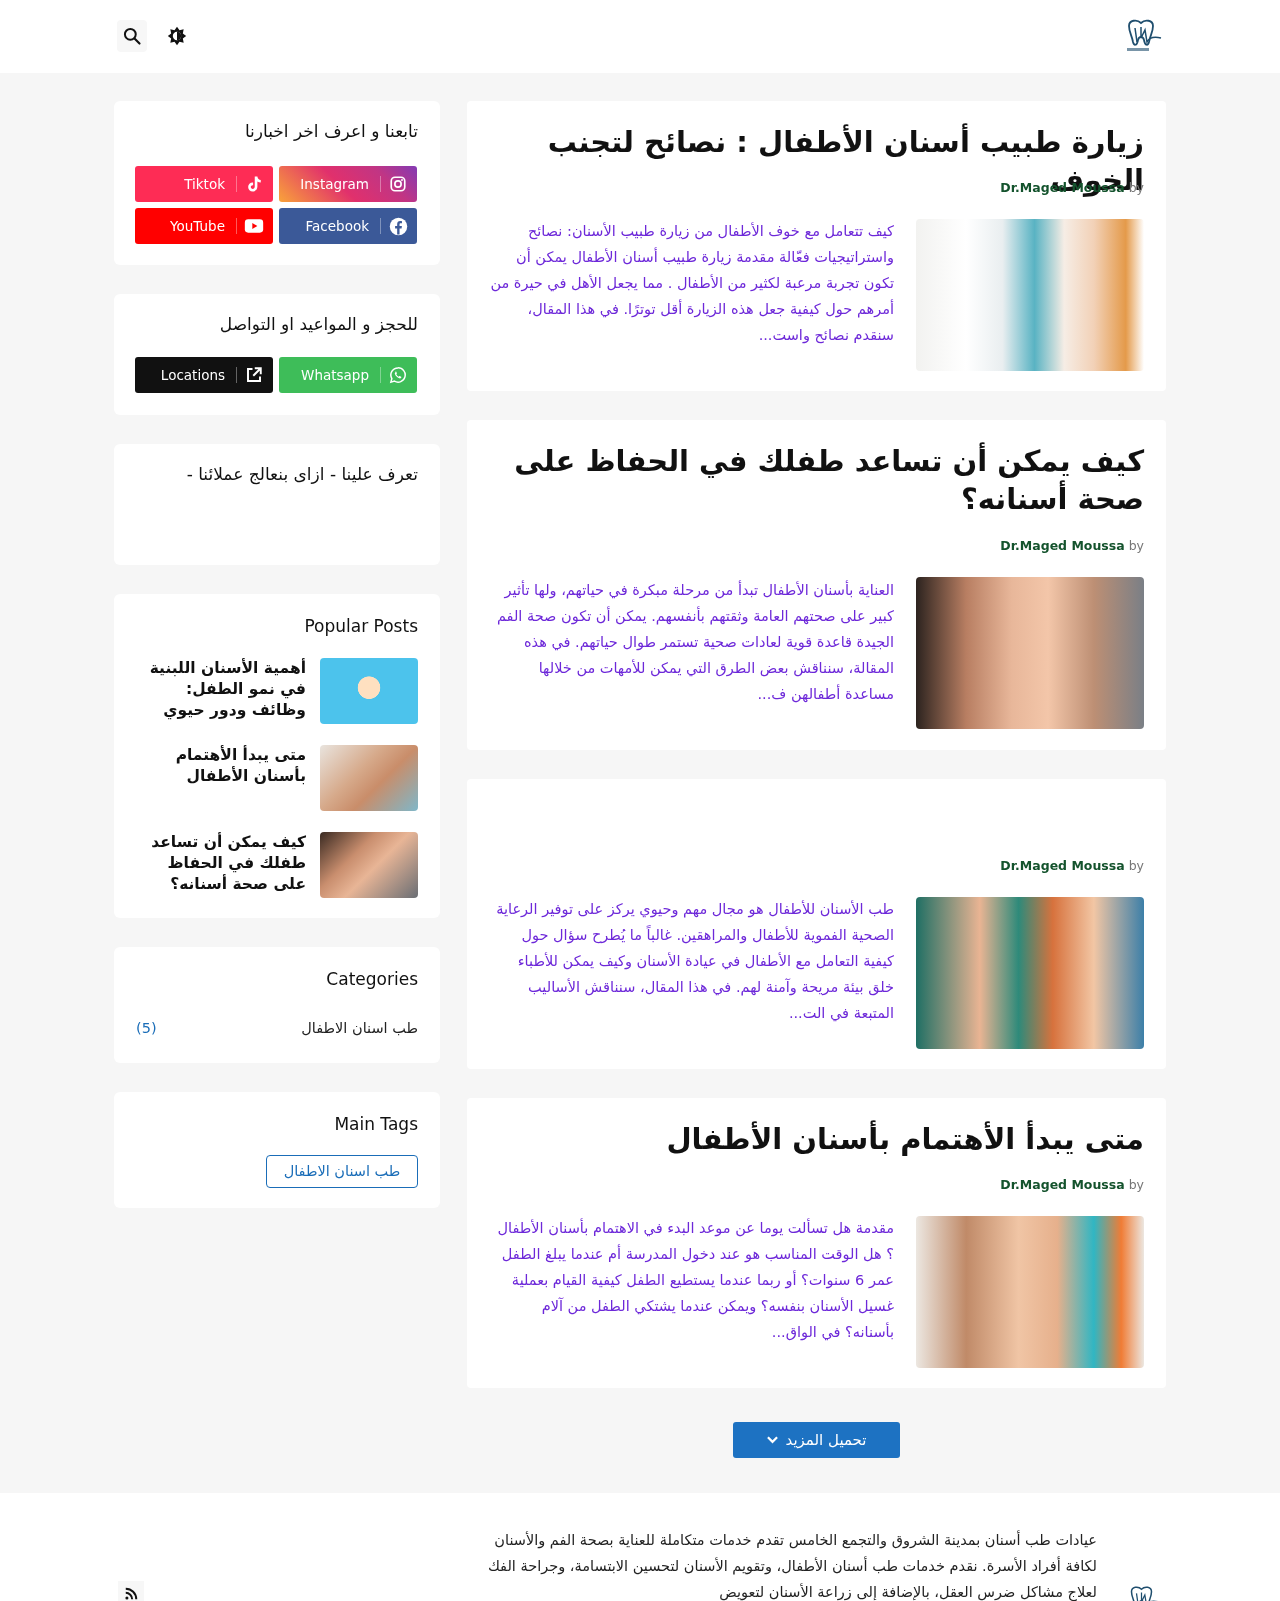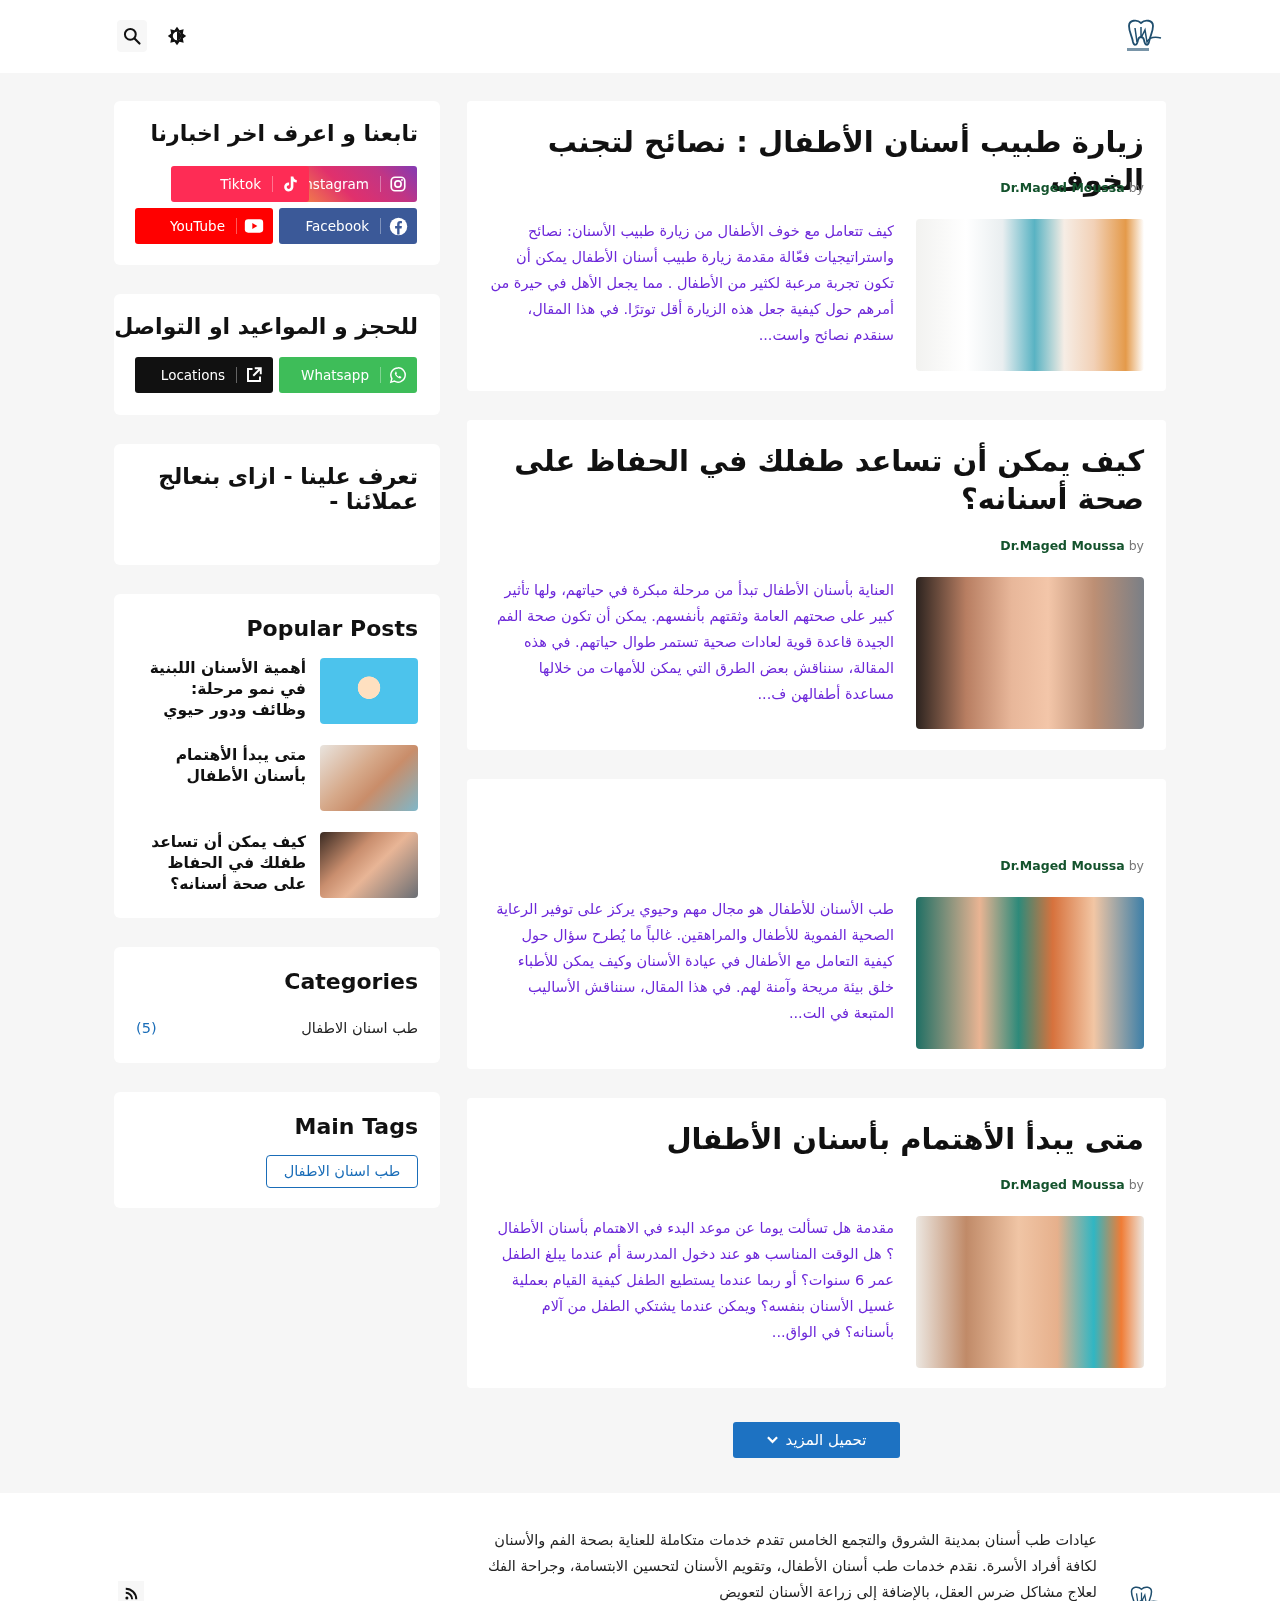--- a/index.html
+++ b/index.html
@@ -28,21 +28,21 @@
     position: absolute; left: 1123px; top: 18px; width: 42px; height: 36px;
   }
 
   
   .widget {
     position: absolute; left: 114px; width: 326px;
     background: #fff; border-radius: 6px;
     direction: rtl; padding: 0 22px;
   }
   .widget-title {
-    font-weight: bold; font-size: 22px; color: #111;
+    font-weight: normal; font-size: 17px; color: #111;
     text-align: right; direction: rtl;
   }
   .widget-title.ltr { direction: ltr; text-align: right; }
   .soc-grid { position: absolute; left: 21px; width: 282px; }
   .soc-btn {
     position: absolute; width: 138px; height: 36px; border-radius: 3px;
     color: #fff; font-size: 13.5px; display: flex; align-items: center;
     direction: ltr; cursor: pointer;
   }
   .soc-btn .lbl { position: absolute; right: 48px; top: 0; line-height: 36px; }
@@ -157,21 +157,21 @@
       <span class="lbl">Instagram</span>
       <span class="sep"></span>
       <span class="ic">
           <svg width="18" height="18" viewBox="0 0 24 24">
             <rect x="3" y="3" width="18" height="18" rx="5" fill="none" stroke="#fff" stroke-width="2.2"></rect>
             <circle cx="12" cy="12" r="4.2" fill="none" stroke="#fff" stroke-width="2.2"></circle>
             <circle cx="17.3" cy="6.7" r="1.3" fill="#fff"></circle>
           </svg>
         </span>
     </div>
-    <div class="soc-btn" style="left:0;top:0;background:#fe2c55;margin-left:36px;">
+    <div class="soc-btn" style="left:0;top:0;background:#fe2c55;">
       <span class="lbl">Tiktok</span>
       <span class="sep"></span>
       <span class="ic">
           <svg width="18" height="20" viewBox="0 0 24 24">
             <path d="M13 2 h3.5 c0.4 2.8 2.1 4.4 4.5 4.6 v3.4 c-1.7 0 -3.2 -0.5 -4.5 -1.4 v7.2 c0 3.6 -2.8 6.2 -6.2 6.2 c-3.4 0 -6.1 -2.6 -6.1 -6 c0 -3.5 2.9 -6.2 6.6 -5.9 v3.5 c-1.6 -0.3 -3.1 0.8 -3.1 2.4 c0 1.4 1.1 2.5 2.6 2.5 c1.5 0 2.7 -1.1 2.7 -2.8 z" fill="#fff"></path>
           </svg>
         </span>
     </div>
     <div class="soc-btn" style="left:144px;top:42px;background:#3b5998;">
       <span class="lbl">Facebook</span>
@@ -223,21 +223,21 @@
 </div>
 
 <div class="widget" style="top:444px;height:121px;">
   <div class="widget-title" style="position:absolute;right:22px;top:20px;">تعرف علينا - ازاى بنعالج عملائنا -</div>
 </div>
 
 <div class="widget" style="top:594px;height:324px;">
   <div class="widget-title ltr" style="position:absolute;right:22px;top:22px;">Popular Posts</div>
   <div class="popular-item" style="top:64px;">
     <div class="thumb" style="background:radial-gradient(circle at 50% 45%, #ffe0c0 0 18%, #4cc3ec 19% 100%);"></div>
-    <div class="ptitle">أهمية الأسنان اللبنية في نمو مرحلة: وظائف ودور حيوي</div>
+    <div class="ptitle">أهمية الأسنان اللبنية في نمو الطفل: وظائف ودور حيوي</div>
   </div>
   <div class="popular-item" style="top:151px;">
     <div class="thumb" style="background:linear-gradient(135deg,#e9e4de 0%,#d6a98a 40%,#c98d6a 60%,#7fb7c9 100%);"></div>
     <div class="ptitle">متى يبدأ الأهتمام بأسنان الأطفال</div>
   </div>
   <div class="popular-item" style="top:238px;">
     <div class="thumb" style="background:linear-gradient(135deg,#3a2a22 0%,#c98e6e 35%,#e8b596 55%,#6a6e74 100%);"></div>
     <div class="ptitle">كيف يمكن أن تساعد طفلك في الحفاظ على صحة أسنانه؟</div>
   </div>
 </div>

